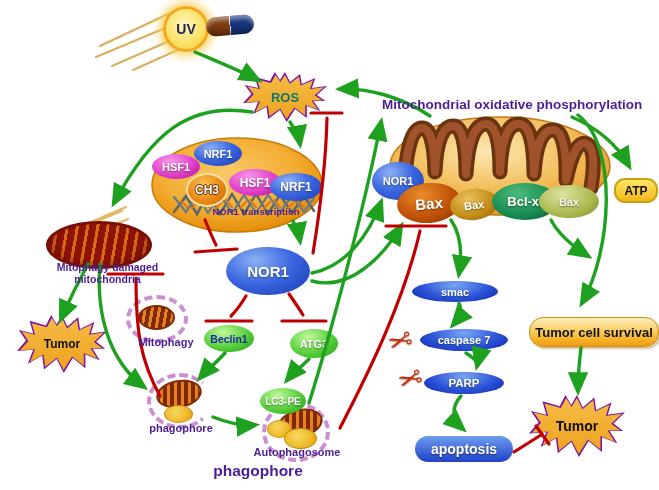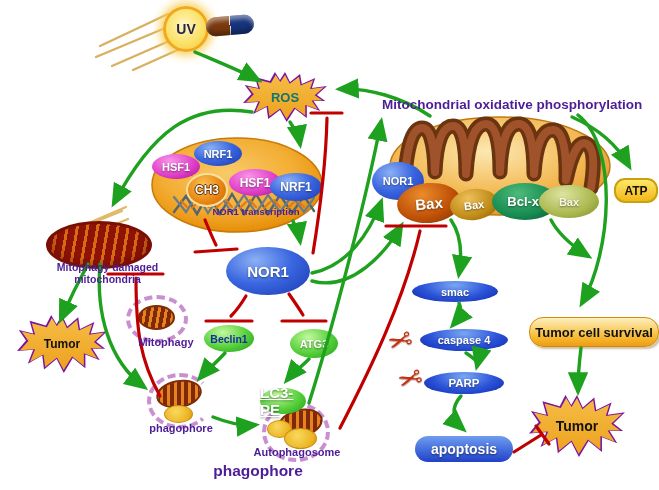--- a/index.html
+++ b/index.html
@@ -167,26 +167,26 @@
 
   <div class="ring" style="left:147px;top:373px;width:58px;height:48px;border-right-color:transparent;"></div>
   <div class="mito-sm" style="left:156px;top:380px;width:42px;height:24px;transform:rotate(-10deg);"></div>
   <div class="blob" style="left:164px;top:405px;width:27px;height:16px;"></div>
   <div class="lbl" style="left:140px;top:422px;width:82px;font-size:11px;">phagophore</div>
 
   <div class="ring" style="left:262px;top:402px;width:60px;height:52px;"></div>
   <div class="mito-sm" style="left:278px;top:409px;width:41px;height:24px;transform:rotate(-12deg);"></div>
   <div class="blob" style="left:267px;top:420px;width:23px;height:16px;"></div>
   <div class="blob" style="left:284px;top:428px;width:31px;height:19px;"></div>
-  <div class="node greennode" style="left:260px;top:388px;width:46px;height:26px;font-size:15px;z-index:2;text-decoration:underline;">LC3-PE</div>
+  <div class="node greennode" style="left:260px;top:388px;width:46px;height:26px;font-size:10px;z-index:2;">LC3-PE</div>
   <div class="lbl" style="left:248px;top:446px;width:98px;font-size:11px;">Autophagosome</div>
   <div class="lbl" style="left:210px;top:462px;width:96px;font-size:15.5px;">phagophore</div>
 
   <div class="node flatblue" style="left:412px;top:281px;width:86px;height:21px;font-size:11px;">smac</div>
-  <div class="node flatblue" style="left:420px;top:329px;width:88px;height:22px;font-size:11px;">caspase 4</div>
+  <div class="node flatblue" style="left:420px;top:329px;width:88px;height:22px;font-size:11px;">caspase 7</div>
   <div class="node flatblue" style="left:424px;top:372px;width:80px;height:22px;font-size:11.5px;">PARP</div>
   <div class="scissors" style="left:388px;top:327px;">✂</div>
   <div class="scissors" style="left:398px;top:365px;">✂</div>
   <div class="pill" style="left:415px;top:436px;width:98px;height:26px;border-radius:13px;font-size:14px;color:#fff;
        text-shadow:0 1px 2px rgba(0,0,0,.5);background:linear-gradient(180deg,#6f9df0,#1f41c8);">apoptosis</div>
 
   <div class="pill" style="left:529px;top:317px;width:128px;height:28px;border-radius:14px;font-size:13px;color:#111;
        background:linear-gradient(180deg,#fdf0c0,#f6b830 70%,#ee9c14);border:1px solid #cf8c08;
        box-shadow:2px 2px 2px rgba(120,70,0,.35);">Tumor cell survival</div>
   <div class="star" style="left:529px;top:395px;width:96px;height:62px;">

